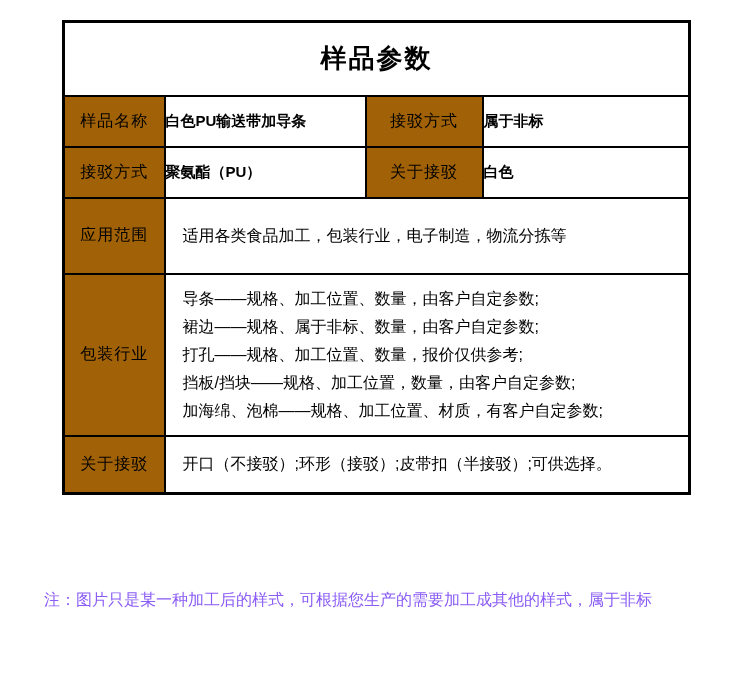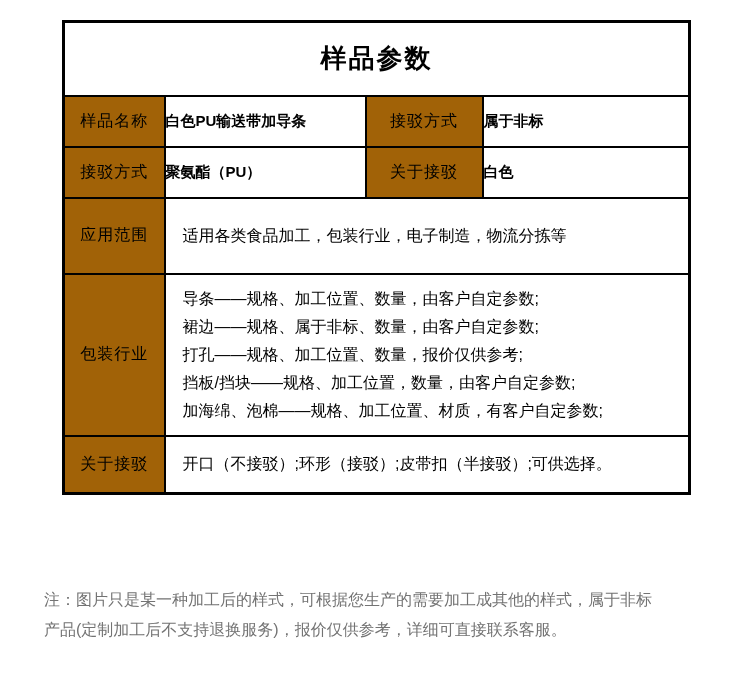--- a/index.html
+++ b/index.html
@@ -61,21 +61,21 @@
   tr.row-special td { height: 138px; }
   tr.row-special .line { line-height: 28px; }
   tr.row-joint td { height: 58px; }
 
   .note {
     position: absolute;
     left: 44px; top: 585px;
     width: 680px;
     font-size: 16px;
     line-height: 30px;
-    color: #737373;
+    color: #8b5cf6;
   }
 </style>
 </head>
 <body>
 
 <div class="page">
 
   <table class="spec-table">
     <colgroup>
       <col style="width:101px">
@@ -127,16 +127,15 @@
       <td class="span-value" colspan="3">
         <div class="line">开口（不接驳）;环形（接驳）;皮带扣（半接驳）;可供选择。</div>
       </td>
     </tr>
 
   </tbody>
     </table>
 
   <div class="note">
     <div>注：图片只是某一种加工后的样式，可根据您生产的需要加工成其他的样式，属于非标</div>
-    <div>产品(定制加工后不支持退换服务)，报价仅供参考，详细可直接联系客服。</div>
   </div>
 
 </div>
 
 </body></html>

